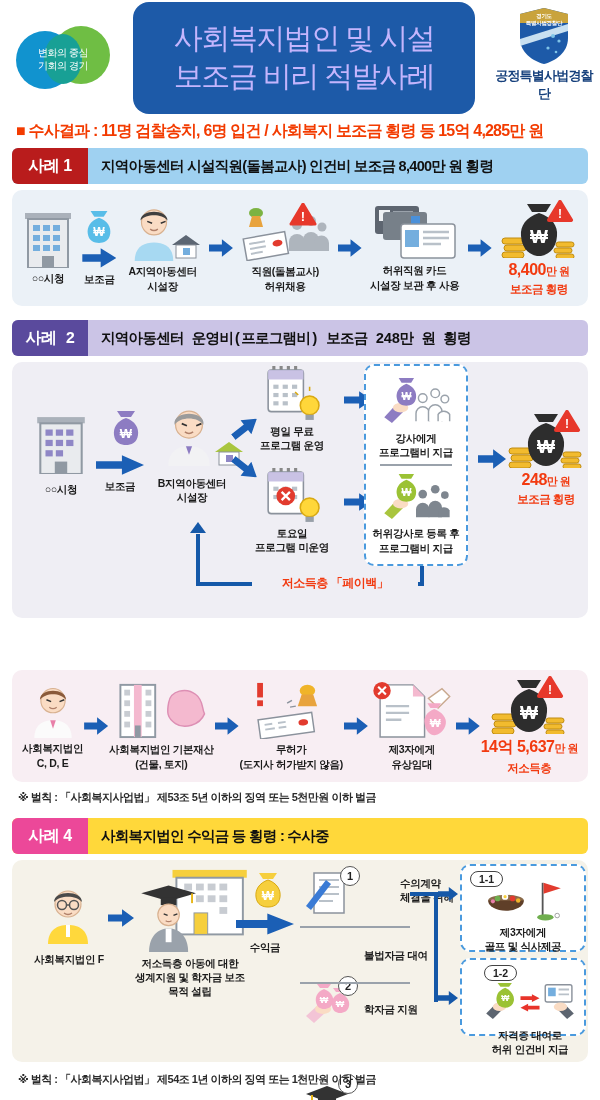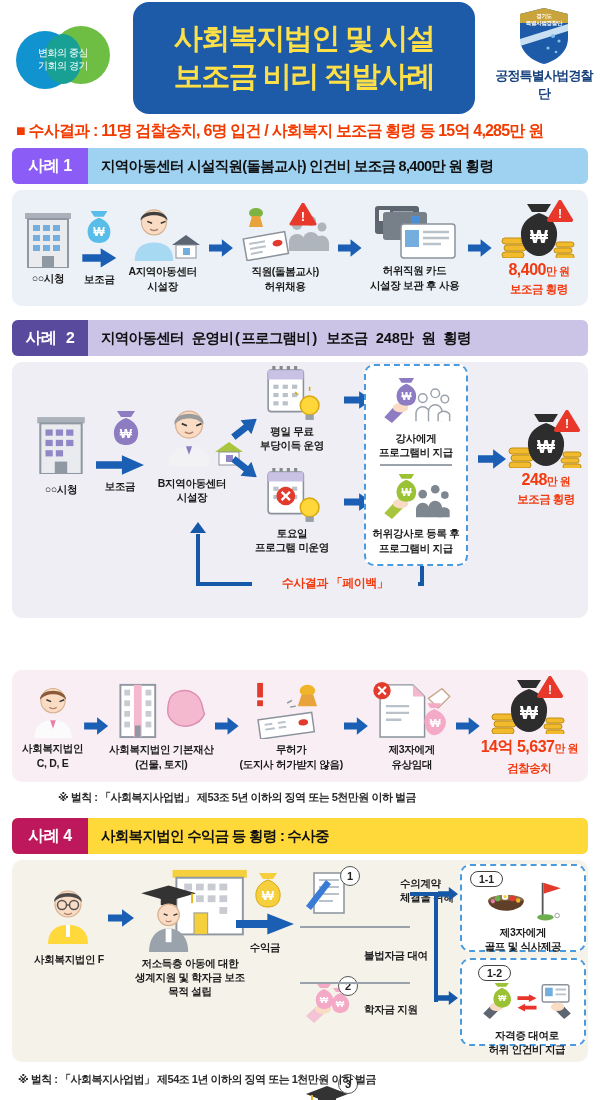--- a/index.html
+++ b/index.html
@@ -12,21 +12,21 @@
   
   .logo-left{left:16px;top:26px;width:94px;height:66px;}
   .circ{position:absolute;border-radius:50%;}
   .circ.blue{left:0;top:5px;width:58px;height:58px;background:#1193cf;}
   .circ.green{right:0;top:0;width:58px;height:58px;background:#6fbe44;}
   .lens{position:absolute;left:28px;top:8px;width:38px;height:50px;background:#18a095;border-radius:50%;}
   .slogan{position:absolute;left:0;top:20px;width:100%;text-align:center;color:#fff;
           font-size:10px;font-weight:400;letter-spacing:-0.5px;line-height:1.3;}
   .title-box{left:133px;top:2px;width:342px;height:112px;background:#1d5aa8;border-radius:16px;
              display:flex;align-items:center;justify-content:center;}
-  .title-text{color:#fde047;font-size:29px;font-weight:700;text-align:center;line-height:1.3;letter-spacing:-1.5px;}
+  .title-text{color:#c4b5fd;font-size:29px;font-weight:400;text-align:center;line-height:1.3;letter-spacing:-1.5px;}
   .logo-right{left:492px;top:8px;width:104px;text-align:center;}
   .emblem-text{position:absolute;left:0;top:5px;width:100%;text-align:center;color:#fff;
                font-size:5.5px;font-weight:700;line-height:1.25;letter-spacing:-0.3px;}
   .org-name{margin-top:3px;font-size:13px;font-weight:800;color:#16407c;letter-spacing:-0.8px;}
   .summary{left:16px;top:121px;width:575px;font-size:16px;font-weight:800;color:#f33b00;letter-spacing:-0.8px;}
   
   .case-hdr{left:12px;width:576px;height:36px;border-radius:6px;display:flex;align-items:center;overflow:hidden;}
   .case-badge{flex:0 0 76px;height:100%;display:flex;align-items:center;justify-content:center;
               color:#fff;font-size:16px;font-weight:800;letter-spacing:-0.5px;}
   .case-title{padding-left:13px;font-size:14.5px;font-weight:800;color:#101010;letter-spacing:-0.7px;white-space:nowrap;}
@@ -82,21 +82,21 @@
       </svg>
       <div class="emblem-text pre">경기도
 특별사법경찰단</div>
     </div>
     <div class="org-name">공정특별사법경찰단</div>
   </div>
 
   <div class="abs summary">■ 수사결과 : 11명 검찰송치, 6명 입건 / 사회복지 보조금 횡령 등 15억 4,285만 원</div>
 
   <div class="abs case-hdr" style="top:148px;background:#9fd1f1;">
-    <div class="case-badge" style="background:#8b5cf6;">사례 1</div>
+    <div class="case-badge" style="background:#b91c1c;">사례 1</div>
     <div class="case-title">지역아동센터 시설직원(돌봄교사) 인건비 보조금 8,400만 원 횡령</div>
   </div>
 
   <div class="abs case-body" style="top:190px;height:116px;background:#ebf1f7;">
     <div class="flow-row">
       <div class="step">
         <svg width="52" height="58" viewBox="0 0 52 58">
           <rect x="3" y="3" width="46" height="6" fill="#aab1ba"></rect>
           <rect x="6" y="9" width="40" height="49" fill="#e9ebee" stroke="#9099a3" stroke-width="2"></rect>
           <rect x="11" y="15" width="7" height="6" fill="#74aede"></rect>
@@ -275,21 +275,21 @@
           <rect x="18" y="26" width="5" height="4"></rect>
           <rect x="27" y="26" width="5" height="4"></rect>
       <rect x="9" y="34" width="5" height="4"></rect>
           <rect x="18" y="34" width="5" height="4"></rect>
         </g>
       <circle cx="44" cy="38" r="9" fill="#ffd73a" stroke="#d9a912" stroke-width="1.5"></circle>
       <rect x="40" y="47" width="8" height="5" fill="#98a0a8"></rect>
       <path d="M44 24 v-4 M33 28 l-3 -3 M55 28 l3 -3" stroke="#d9a912" stroke-width="1.5"></path>
     </svg>
     <div class="abs lbl pre" style="left:234px;top:62px;width:92px;">평일 무료
-부당이득 운영</div>
+프로그램 운영</div>
     <div class="abs arrow-r" style="left:332px;top:28px;width:28px;height:20px;"></div>
 
     <svg class="abs" style="left:252px;top:106px;" width="56" height="56" viewBox="0 0 54 54">
       <rect x="8" y="0" width="3" height="7" fill="#888"></rect>
         <rect x="15" y="0" width="3" height="7" fill="#888"></rect>
         <rect x="22" y="0" width="3" height="7" fill="#888"></rect>
         <rect x="29" y="0" width="3" height="7" fill="#888"></rect>
       <rect x="4" y="4" width="34" height="40" rx="3" fill="#fff" stroke="#8b929c" stroke-width="1.5"></rect>
       <rect x="4" y="4" width="34" height="9" fill="#c9c2e4"></rect>
       <g fill="#b9c1c9">
@@ -365,21 +365,21 @@
         <text x="60" y="18" text-anchor="middle" font-size="12" font-weight="bold" fill="#fff">!</text>
       </svg>
       <div class="result-amt"><span>248</span><span class="unit">만 원</span></div>
       <div class="result-lbl">보조금 횡령</div>
     </div>
 
     <div class="conn" style="left:408px;top:204px;width:4px;height:20px;"></div>
     <div class="conn" style="left:186px;top:220px;width:226px;height:4px;"></div>
     <div class="conn" style="left:184px;top:172px;width:4px;height:52px;"></div>
     <div class="arrowhead-up" style="left:178px;top:160px;"></div>
-    <div class="payback-lbl" style="left:240px;top:212px;width:158px;">수사결과 「페이백」</div>
+    <div class="payback-lbl" style="left:240px;top:212px;width:158px;">저소득층 「페이백」</div>
   </div>
 
 
   <div class="abs case-body" style="top:670px;height:112px;background:#f8eef3;">
     <div class="flow-row">
       <div class="step">
         <svg width="54" height="56" viewBox="0 0 56 60">
           <path d="M8 60 C8 46 17 41 28 41 C39 41 48 46 48 60 Z" fill="#fbfbfb"></path>
           <path d="M25 41 l3 9 l3 -9 Z" fill="#e87fa8"></path>
           <circle cx="28" cy="20" r="13" fill="#fadcc4" stroke="#d8b190" stroke-width="1.2"></circle>
@@ -468,29 +468,29 @@
               <rect x="54" y="48" width="18" height="5" rx="2.5"></rect>
               <rect x="56" y="54" width="18" height="5" rx="2.5"></rect>
           </g>
           <path d="M32 12 L46 12 L51 4 L27 4 Z" fill="#2d2d2d"></path>
           <path d="M39 13 C26 17 20 26 21 36 C22 50 31 56 39 56 C47 56 56 50 57 36 C58 26 52 17 39 13 Z" fill="#2d2d2d"></path>
           <text x="39" y="43" text-anchor="middle" font-size="19" font-weight="bold" fill="#fff">₩</text>
           <path d="M60 2 L71 20 L49 20 Z" fill="#e7382b" stroke="#e7382b" stroke-width="4" stroke-linejoin="round"></path>
           <text x="60" y="18" text-anchor="middle" font-size="12" font-weight="bold" fill="#fff">!</text>
         </svg>
         <div class="result-amt"><span>14억 5,637</span><span class="unit">만 원</span></div>
-        <div class="result-lbl">검찰송치</div>
-      </div>
-    </div>
-  </div>
-
-  <div class="fn" style="top:790px;margin-left:40px;">※ 벌칙 : 「사회복지사업법」 제53조 5년 이하의 징역 또는 5천만원 이하 벌금</div>
+        <div class="result-lbl">저소득층</div>
+      </div>
+    </div>
+  </div>
+
+  <div class="fn" style="top:790px;">※ 벌칙 : 「사회복지사업법」 제53조 5년 이하의 징역 또는 5천만원 이하 벌금</div>
 
   <div class="abs case-hdr" style="top:818px;background:#ffd83a;">
-    <div class="case-badge" style="background:#be185d;">사례 4</div>
+    <div class="case-badge" style="background:#ec4899;">사례 4</div>
     <div class="case-title">사회복지법인 수익금 등 횡령 : 수사중</div>
   </div>
 
   <div class="abs case-body" style="top:860px;height:202px;background:#f5f2e9;">
     <svg class="abs" style="left:28px;top:24px;" width="56" height="60" viewBox="0 0 56 60">
       <path d="M8 60 C8 46 17 41 28 41 C39 41 48 46 48 60 Z" fill="#ffd83c"></path>
       <path d="M26 41 h4 v12 h-4 Z" fill="#fff"></path>
       <circle cx="28" cy="20" r="13" fill="#fadcc4" stroke="#d8b190" stroke-width="1.2"></circle>
       <path d="M14 18 C14 6 42 6 42 18 C36 11 20 11 14 18 Z" fill="#4a4a4a"></path>
       <circle cx="22" cy="21" r="4.5" fill="none" stroke="#555" stroke-width="1.5"></circle>
@@ -600,21 +600,21 @@
           <line x1="7" y1="2" x2="7" y2="38" stroke="#555" stroke-width="2"></line>
           <path d="M8 2 L27 8 L8 14 Z" fill="#e23b2e"></path>
           <ellipse cx="10" cy="40" rx="9" ry="3.5" fill="#6fae4e"></ellipse>
           <circle cx="23" cy="38" r="2.5" fill="#fff" stroke="#999"></circle>
         </svg>
       </div>
       <div class="lbl pre" style="margin-top:4px;">제3자에게
 골프 및 식사제공</div>
     </div>
 
-    <div class="dash-box" style="left:448px;top:98px;width:126px;height:88px;padding:3px 0 0 8px;text-align:center;">
+    <div class="dash-box" style="left:448px;top:98px;width:126px;height:78px;padding:3px 0 0 14px;text-align:center;">
       <div style="text-align:left;padding-left:8px;"><span class="box-badge">1-2</span></div>
       <svg width="96" height="40" viewBox="0 0 96 42">
         <path d="M2 34 L12 24 L19 30 L9 40 Z" fill="#5d6570"></path>
         <ellipse cx="16" cy="27" rx="7" ry="4.5" fill="#fadcc4"></ellipse>
         <path d="M17 6 L26 6 L29 2 L14 2 Z" fill="#9bc234"></path>
         <path d="M22 7 C14 10 12 16 13 21 C14 26 18 28 22 28 C26 28 30 26 31 21 C32 16 29 10 22 7 Z" fill="#9bc234"></path>
         <text x="22" y="21" text-anchor="middle" font-size="9" font-weight="bold" fill="#fff">₩</text>
         <g fill="#e8342a">
           <path d="M38 16 h12 v4 h-12 Z M50 14 l8 4 -8 4 Z"></path>
           <path d="M46 26 h12 v4 h-12 Z M46 24 l-8 4 8 4 Z"></path>

